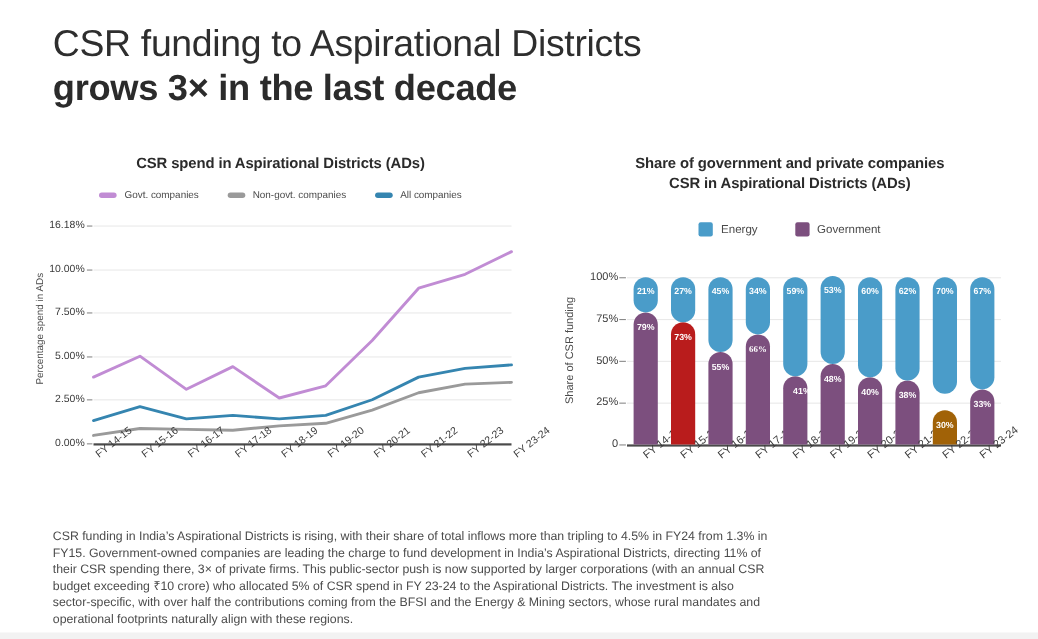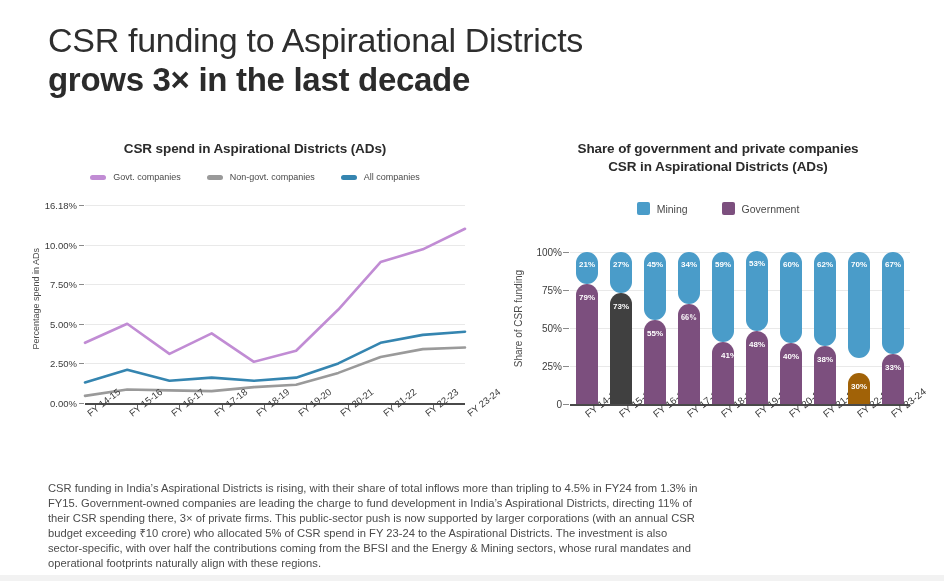--- a/index.html
+++ b/index.html
@@ -154,21 +154,21 @@
     </div>
 
   <div class="panel panel-right">
     <div class="chart-title">
       <div>Share of government and private companies</div>
       <div>CSR in Aspirational Districts (ADs)</div>
     </div>
     <div class="legend right-legend">
       <div class="legend-item">
         <span class="swatch-box" style="background:#4a9cc9"></span>
-        <span class="legend-label right-legend-label">Mining</span>
+        <span class="legend-label right-legend-label">Energy</span>
       </div>
       <div class="legend-item">
         <span class="swatch-box" style="background:#7c4f7e"></span>
         <span class="legend-label right-legend-label">Government</span>
       </div>
     </div>
   </div>
 
   <div class="ylabel ylabel-right" style="left:513px;top:270px;">Share of CSR funding</div>
 
@@ -191,21 +191,21 @@
       <div class="bar-col" style="left: 6px; width: 22px; height: 152px;">
         <div class="seg seg-bottom" style="bottom: 0px; height: 120.08px; background: rgb(124, 79, 126); border-radius: 11px 11px 0px 0px;">
           <span class="seg-val" style="position: absolute; top: 9px;">79%</span>
         </div>
         <div class="seg seg-top" style="bottom: 120.08px; height: 31.92px; background: rgb(74, 156, 201);">
           <span class="seg-val" style="position: absolute; top: 8px;">21%</span>
         </div>
       </div>
       <div class="xtick xtick-right" style="left: 13px;">FY 14-15</div>
       <div class="bar-col" style="left: 40px; width: 22px; height: 152px;">
-        <div class="seg seg-bottom" style="bottom: 0px; height: 110.96px; background: #404040; border-radius: 11px 11px 0px 0px;">
+        <div class="seg seg-bottom" style="bottom: 0px; height: 110.96px; background: #b91c1c; border-radius: 11px 11px 0px 0px;">
           <span class="seg-val" style="position: absolute; top: 9px;">73%</span>
         </div>
         <div class="seg seg-top" style="bottom: 110.96px; height: 41.04px; background: rgb(74, 156, 201);">
           <span class="seg-val" style="position: absolute; top: 8px;">27%</span>
         </div>
       </div>
       <div class="xtick xtick-right" style="left: 47px;">FY 15-16</div>
       <div class="bar-col" style="left: 74px; width: 22px; height: 152px;">
         <div class="seg seg-bottom" style="bottom: 0px; height: 83.6px; background: rgb(124, 79, 126); border-radius: 11px 11px 0px 0px;">
           <span class="seg-val" style="position: absolute; top: 9px;">55%</span>

